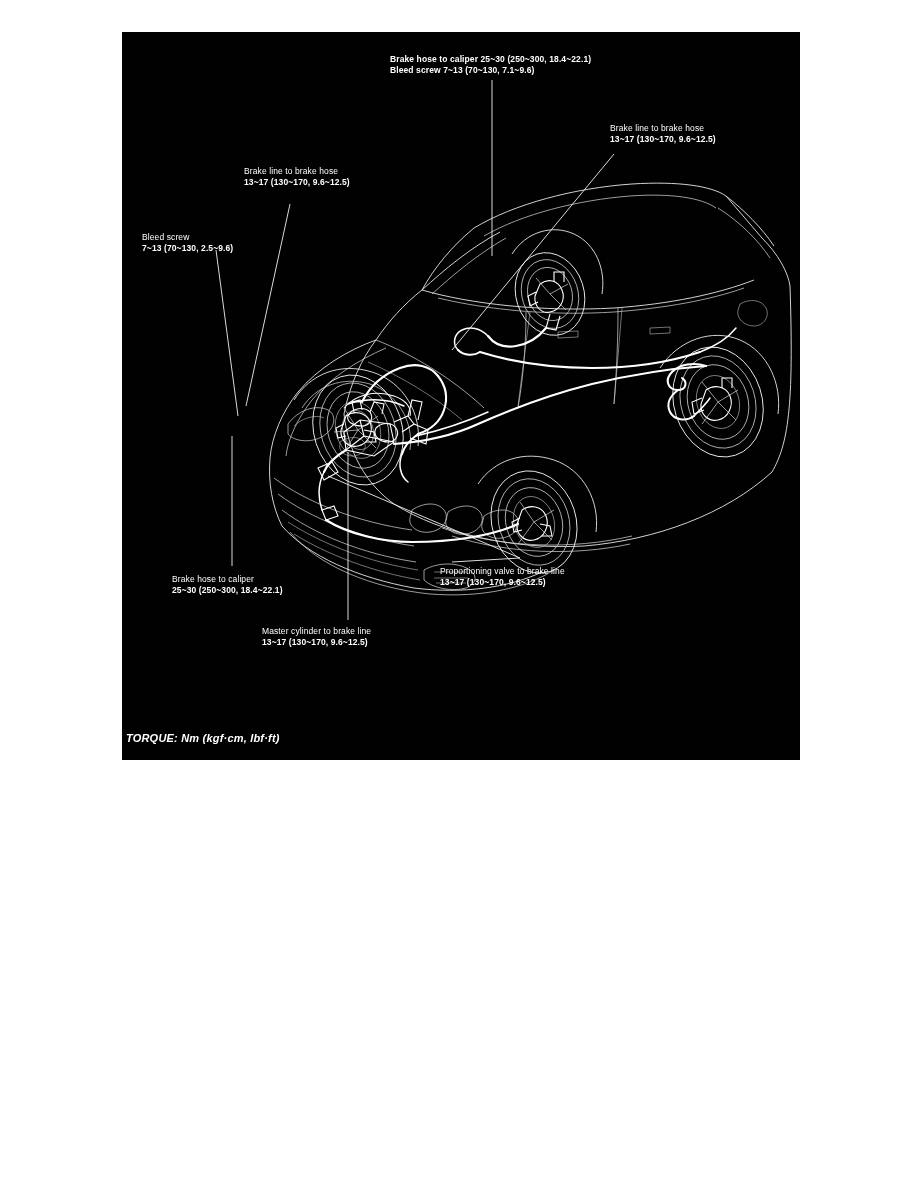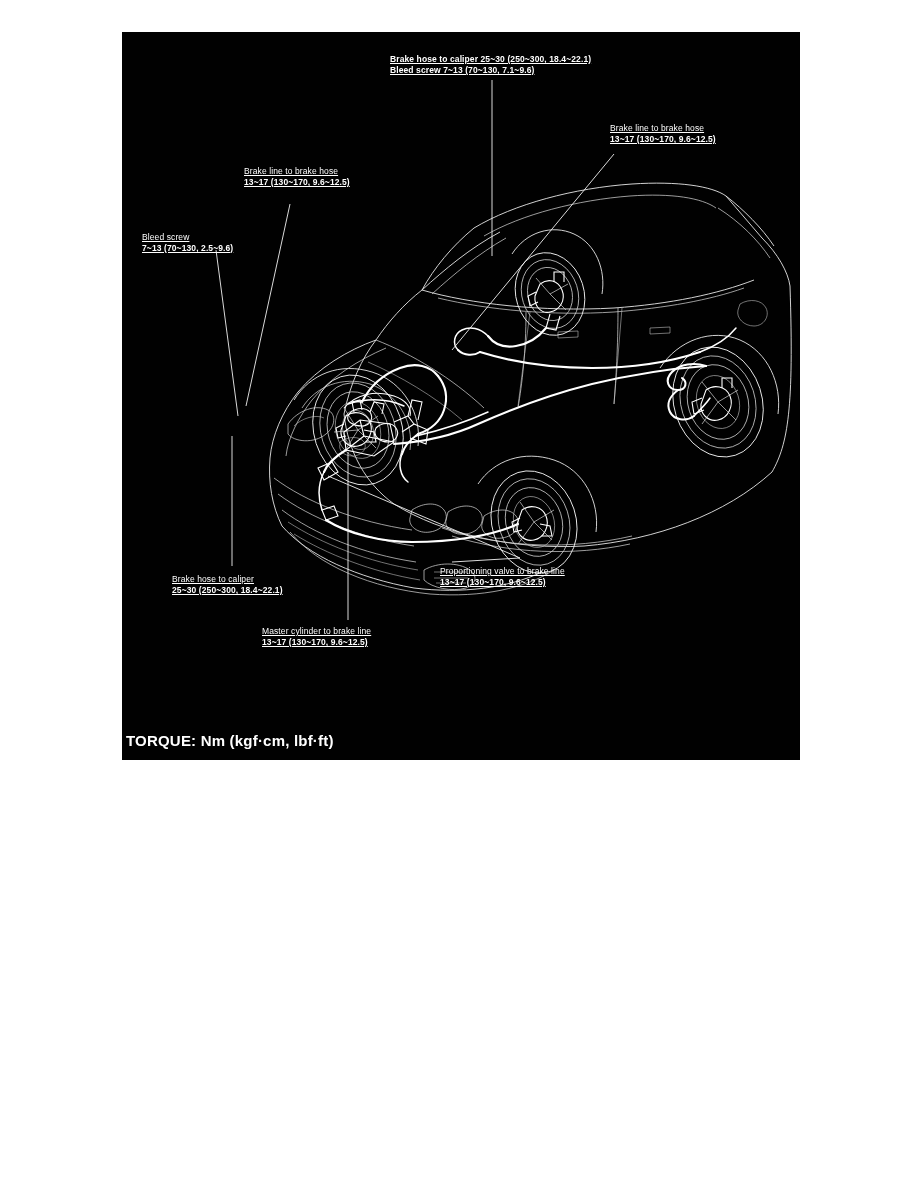--- a/index.html
+++ b/index.html
@@ -20,32 +20,32 @@
   }
 
   
   .callout{
     position:absolute;
     color:#ffffff;
     font-size:8.5px;
     line-height:11px;
     white-space:nowrap;
     letter-spacing:0.1px;
-    text-decoration:underline;
   }
   .callout .l1{font-weight:normal;display:block;}
   .callout .l2{font-weight:bold;display:block;}
 
   .caption{
     position:absolute;
     color:#ffffff;
-    font-size:15px;
+    font-size:11px;
     font-weight:bold;
     white-space:nowrap;
     letter-spacing:0.2px;
+    font-style:italic;
   }
 
   svg.art{position:absolute;left:0;top:0;width:678px;height:728px;}
   .ln{stroke:#e8e8e8;stroke-width:0.9;fill:none;}
   .ln2{stroke:#cfcfcf;stroke-width:0.75;fill:none;}
   .lnd{stroke:#bdbdbd;stroke-width:0.6;fill:none;}
   .hose{stroke:#ffffff;stroke-width:2.1;fill:none;stroke-linecap:round;stroke-linejoin:round;}
   .hose-thin{stroke:#ffffff;stroke-width:1.5;fill:none;stroke-linecap:round;stroke-linejoin:round;}
   .leader{stroke:#f2f2f2;stroke-width:0.9;fill:none;}
   .cal{stroke:#ffffff;stroke-width:1.1;fill:none;}

